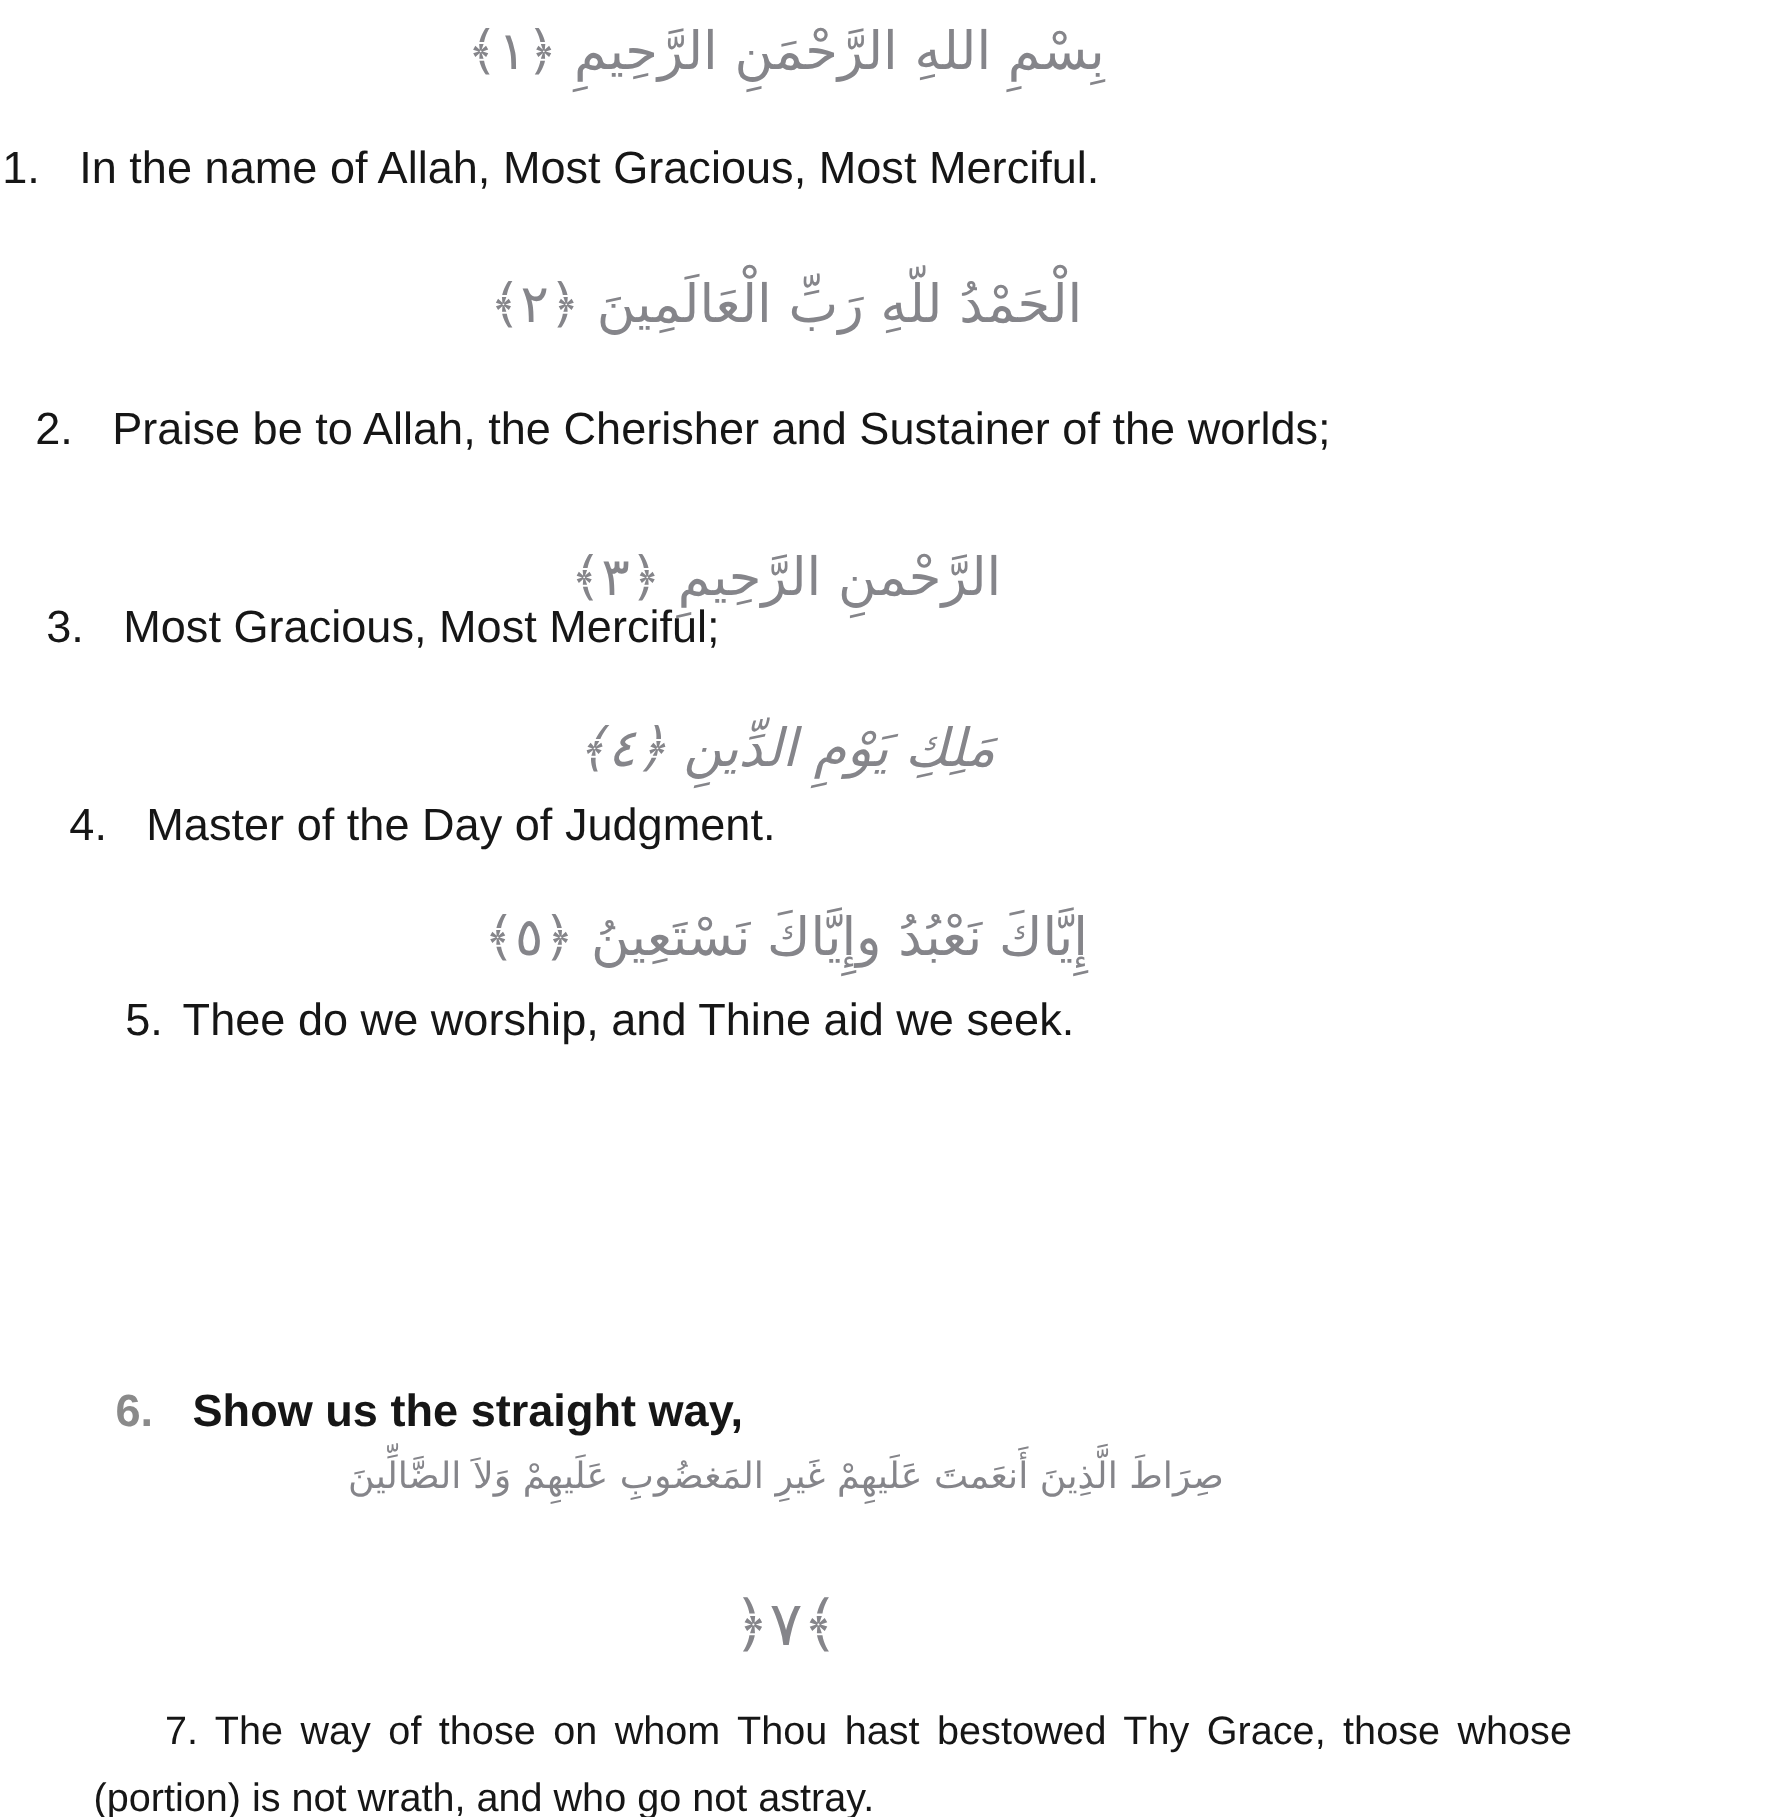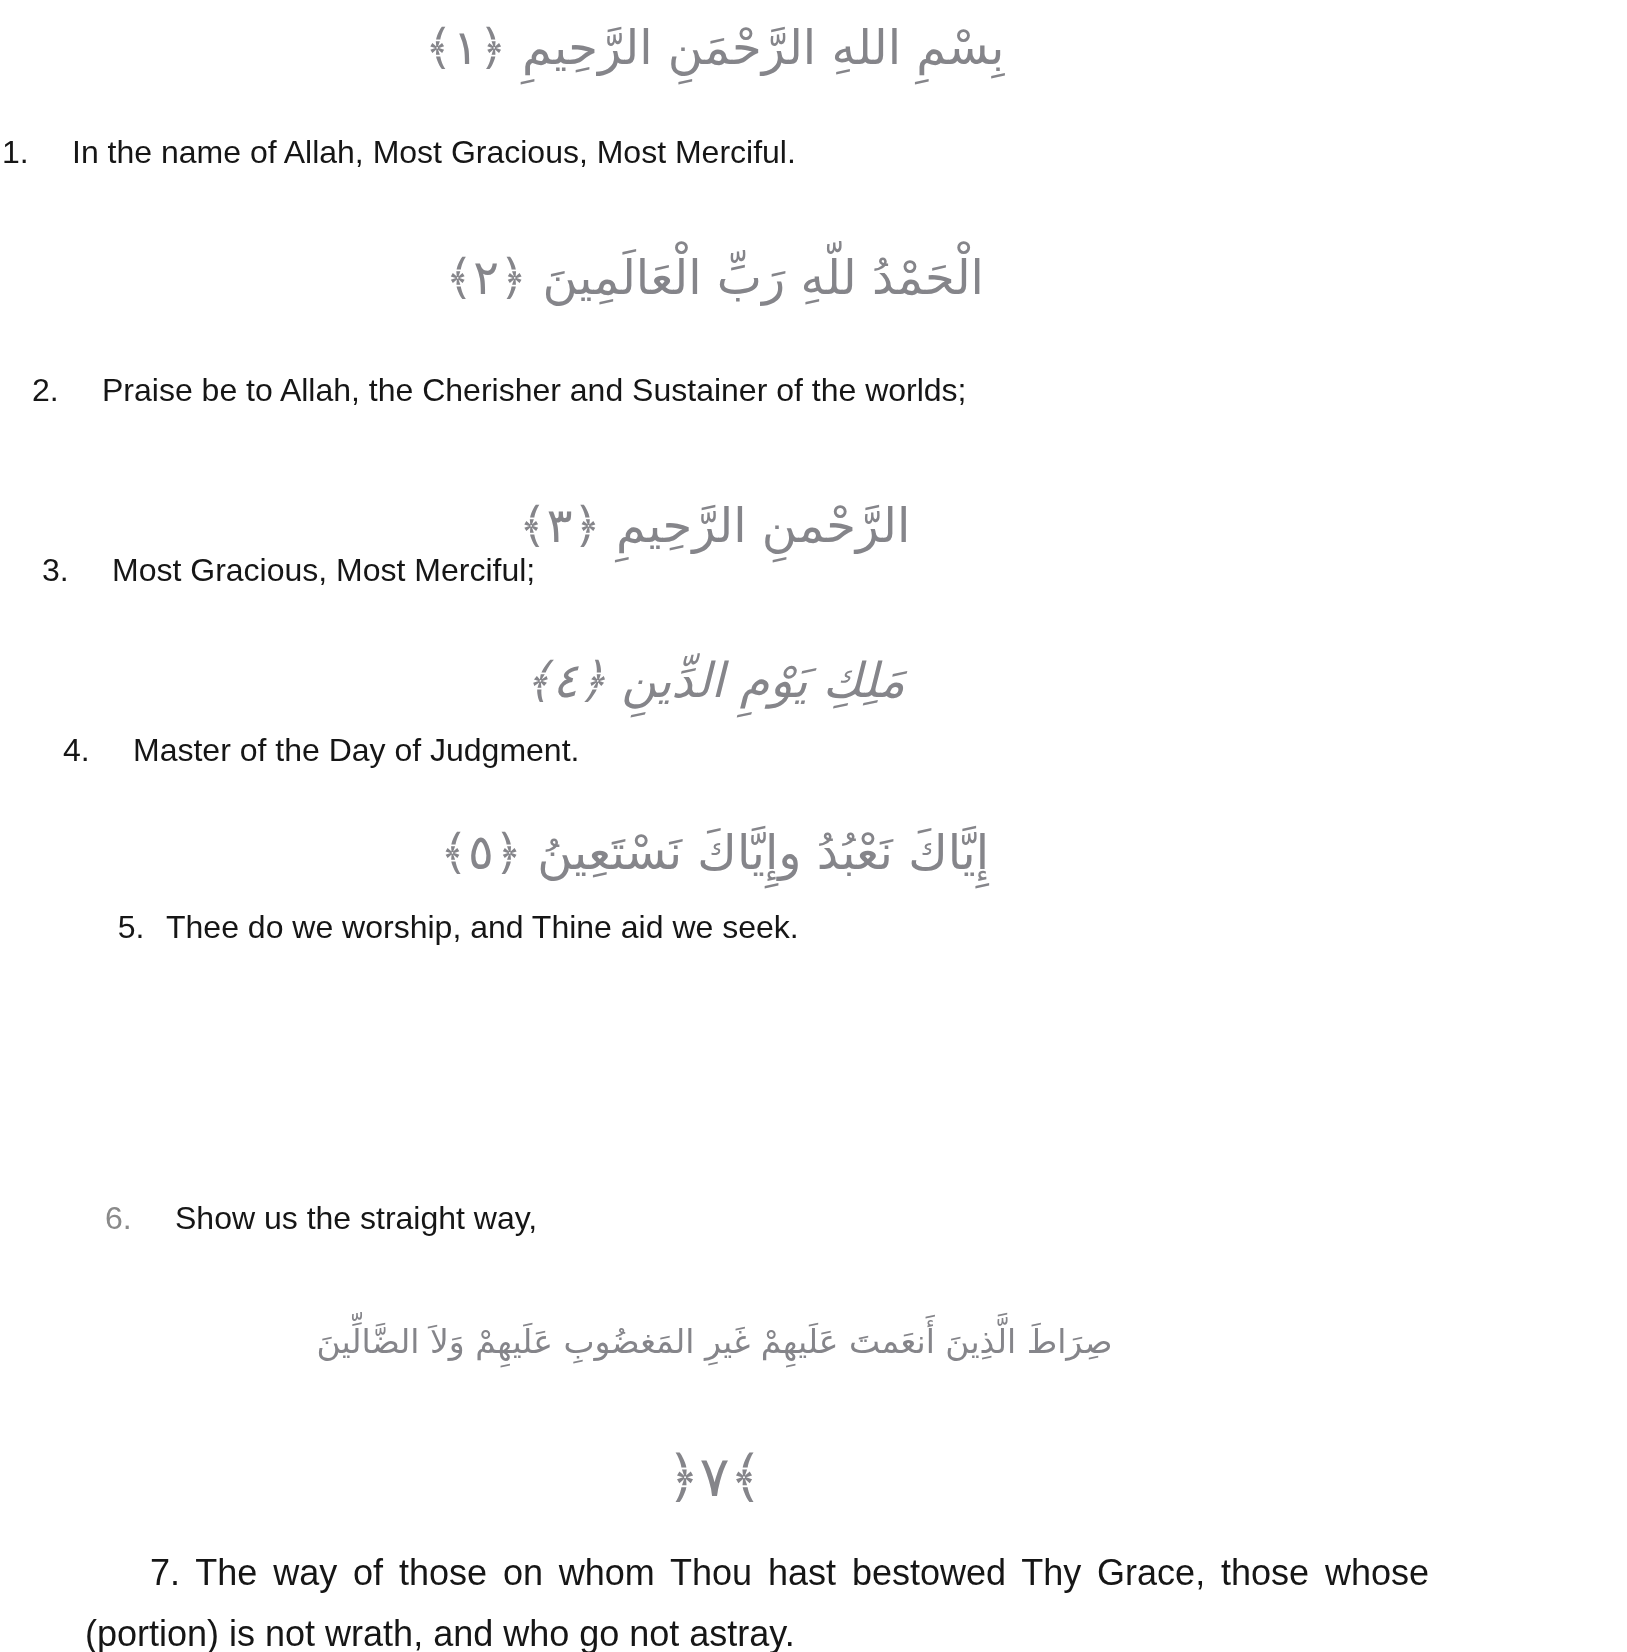--- a/index.html
+++ b/index.html
@@ -44,21 +44,21 @@
     font-size:56px;
     line-height:110px;
     letter-spacing:4px;
   }
   
   .english{
     position:absolute;
     margin:0;
     color:var(--english);
     font-family:"Liberation Sans",sans-serif;
-    font-size:32px;
+    font-size:41px;
     line-height:48px;
     white-space:nowrap;
   }
   .english .num{
     display:inline-block;
     min-width:70px;
   }
   .english .num.muted{color:var(--muted-number);}
   
   .ind0{left:2px;}
@@ -81,21 +81,21 @@
   .v1-en{top:128px;}
   .v2-ar{top:222px;}
   .v2-en{top:366px;}
   .v3-ar{top:470px;}
   .v3-en{top:546px;}
   .v4-ar{top:625px;font-style:italic;}
   .v4-en{top:726px;}
   .v5-ar{top:797px;}
   .v5-en{top:903px;}
   .v6-ar{top:1087px;}
-  .v6-en{top:1194px;}
+  .v6-en{top:1258px;font-weight:bold;}
   .v7-ar{top:1287px;}
   .v7-mk{top:1422px;}
   .v7-en{top:1542px;}
 </style>
 </head>
 <body>
 
 <div class="page">
 
   <p class="arabic v1-ar"><span>بِسْمِ اللهِ الرَّحْمَنِ الرَّحِيمِ</span> <span class="marker">﴿١﴾</span></p>

